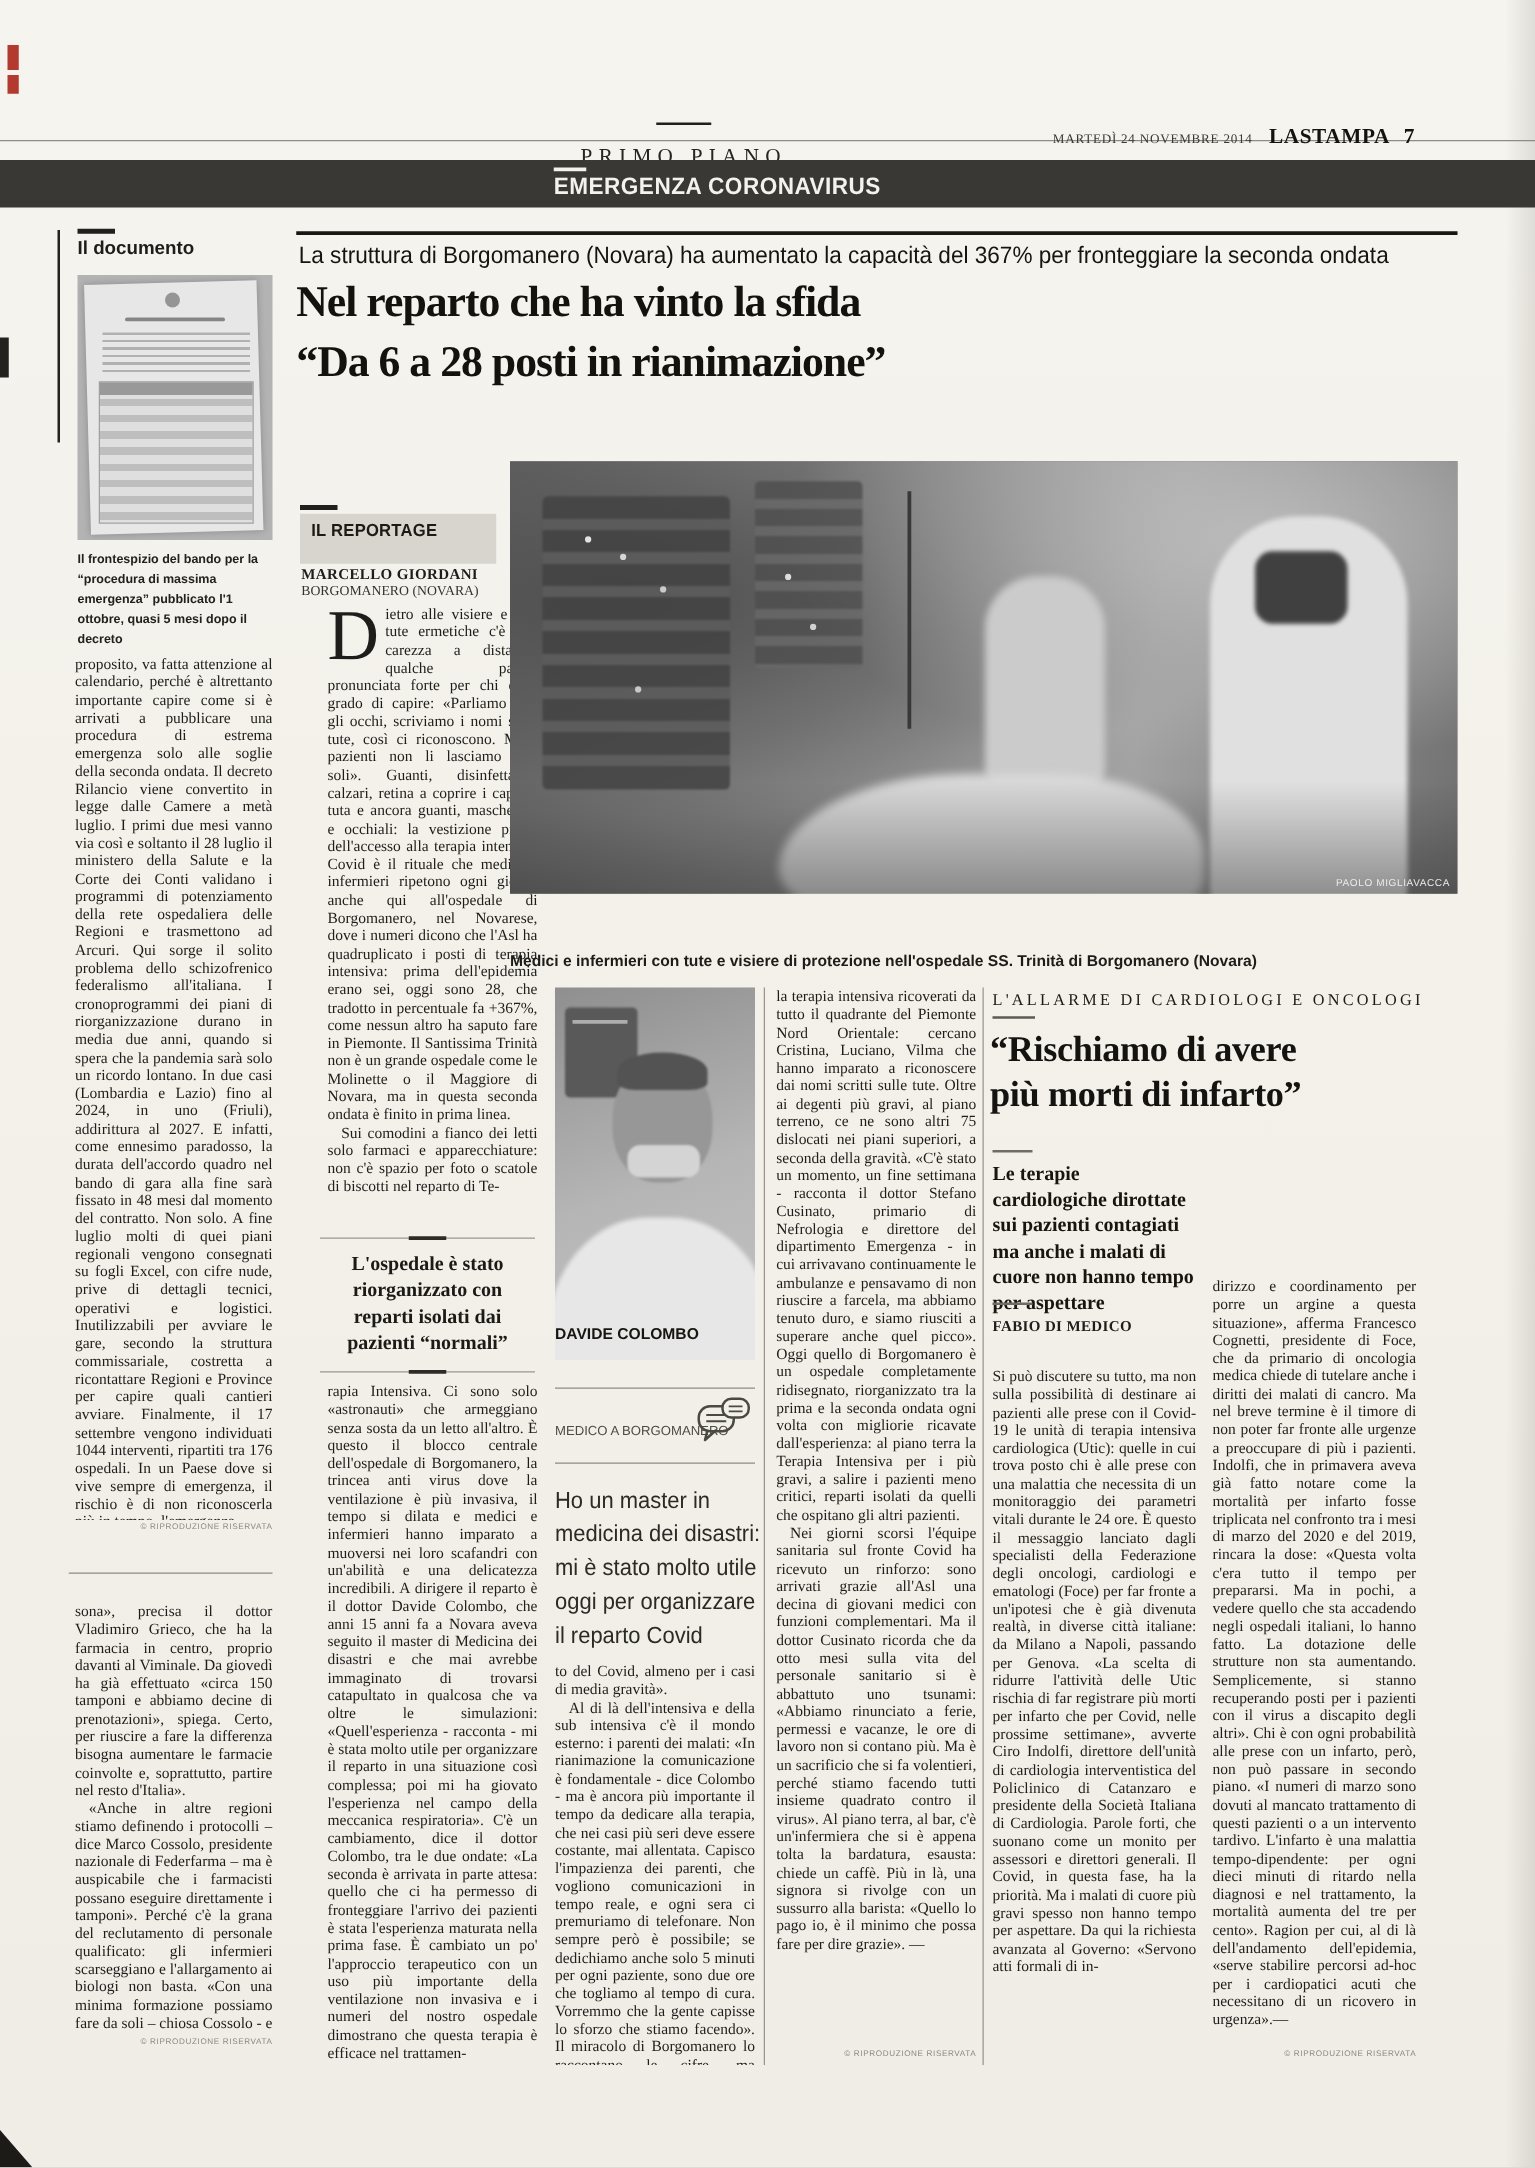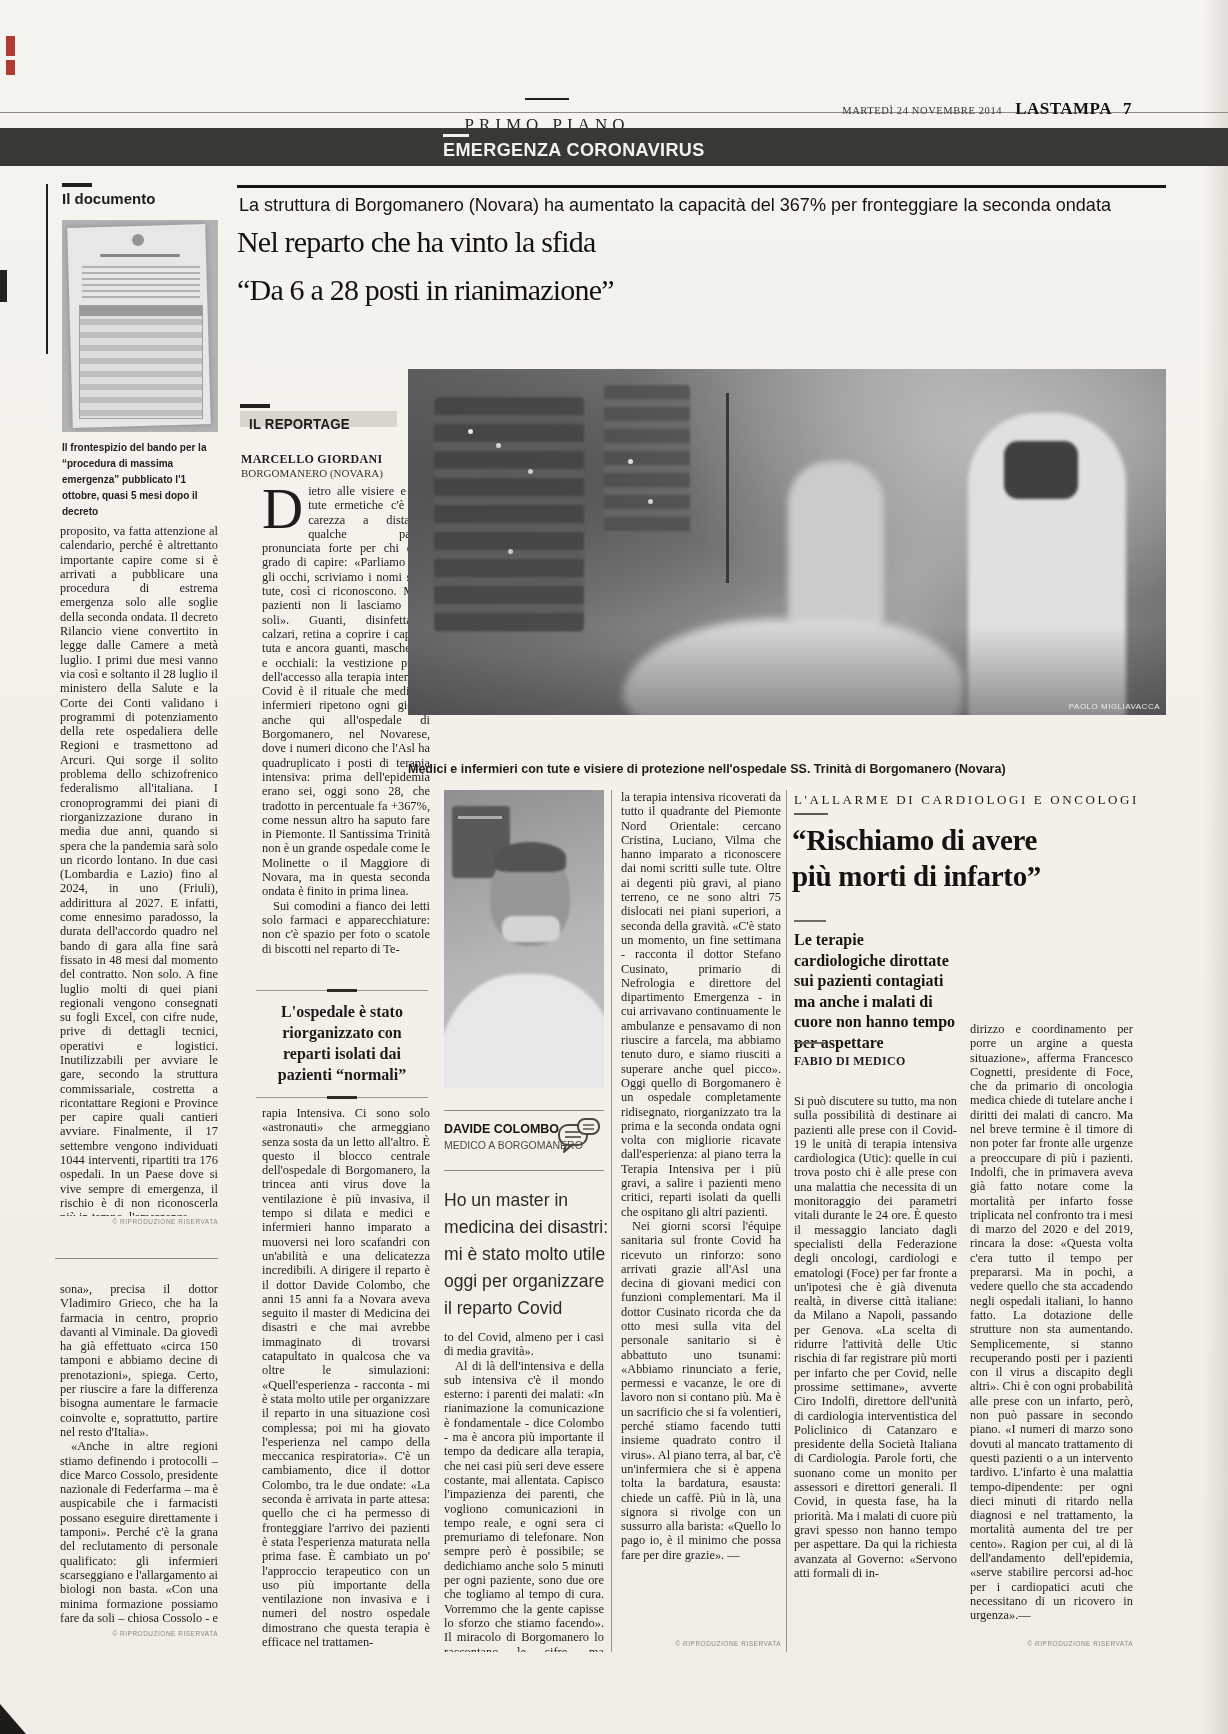--- a/index.html
+++ b/index.html
@@ -19,21 +19,21 @@
   .vrule{width:1px;background:#98958c;}
   .dash{background:#21201d;}
   
   .primo{font-size:17px;letter-spacing:5px;color:#26251f;text-align:center;}
   .hdr-date{font-size:10.5px;letter-spacing:.6px;color:#3a3934;}
   .hdr-mast{font-size:17px;font-weight:bold;letter-spacing:.5px;color:#14130f;}
   .banner{background:#393834;}
   .banner-label{color:#f3f2ee;font-weight:bold;font-size:19px;letter-spacing:.4px;}
   
   .standfirst{font-family:"Liberation Sans",sans-serif;font-size:19px;color:#16140f;}
-  .headline{font-weight:normal;font-size:30px;line-height:48px;letter-spacing:-.8px;color:#14120d;}
+  .headline{font-weight:bold;font-size:35px;line-height:48px;letter-spacing:-.8px;color:#14120d;}
   .rail-label{font-size:15px;font-weight:bold;}
   .rail-caption{font-size:10px;font-weight:bold;line-height:16px;color:#22211d;}
   .kicker-box{background:#d8d5cf;}
   .kicker-box span{font-size:14px;font-weight:bold;letter-spacing:.2px;color:#1b1a16;}
   .byline-name{font-size:12px;font-weight:bold;letter-spacing:.3px;}
   .byline-place{font-size:11px;color:#35342f;}
   .dropcap{float:left;font-size:57px;line-height:46px;padding:2px 5px 0 0;font-weight:normal;}
   .pullquote{border-top:1px solid #9a978e;border-bottom:1px solid #9a978e;}
   .pullquote .pq-dash{position:absolute;left:50%;margin-left:-15px;width:30px;height:3px;background:#2c2b27;}
   .pq-txt{font-size:16px;font-weight:bold;text-align:center;line-height:21px;color:#1b1a16;}
@@ -102,21 +102,21 @@
     <p class="ind">«Anche in altre regioni stiamo definendo i protocolli – dice Marco Cossolo, presidente nazionale di Federfarma – ma è auspicabile che i farmacisti possano eseguire direttamente i tamponi». Perché c'è la grana del reclutamento di personale qualificato: gli infermieri scarseggiano e l'allargamento ai biologi non basta. «Con una minima formazione possiamo fare da soli – chiosa Cossolo - e a quel punto il nostro contributo sul fronte dello screening sarà davvero tangibile». —</p>
   </div>
   <div class="abs copyright" style="left:60px;top:1630px;width:158px;">© RIPRODUZIONE RISERVATA</div>
 
   <div class="abs" style="left:237px;top:185px;width:929px;height:3px;background:#181713;"></div>
   <div class="abs standfirst cond" style="left:239px;top:194px;width:960px;">La struttura di Borgomanero (Novara) ha aumentato la capacità del 367% per fronteggiare la seconda ondata</div>
   <div class="abs headline" style="left:237px;top:218px;width:960px;">Nel reparto che ha vinto la sfida</div>
   <div class="abs headline" style="left:237px;top:266px;width:980px;">“Da 6 a 28 posti in rianimazione”</div>
 
   <div class="abs dash" style="left:240px;top:404px;width:30px;height:4px;"></div>
-  <div class="abs kicker-box" style="left:240px;top:411px;width:157px;height:16px;">
+  <div class="abs kicker-box" style="left:240px;top:411px;width:157px;height:40px;">
     <span class="sans cond" style="position:absolute;left:9px;top:5px;">IL REPORTAGE</span>
   </div>
   <div class="abs byline-name" style="left:241px;top:452px;">MARCELLO GIORDANI</div>
   <div class="abs byline-place" style="left:241px;top:467px;">BORGOMANERO (NOVARA)</div>
 
   <div class="abs bodytxt just" style="left:262px;top:484px;width:168px;height:500px;">
     <p><span class="dropcap">D</span><span>ietro alle visiere e alle tute ermetiche c'è una carezza a distanza, qualche parola pronunciata forte per chi è in grado di capire: «Parliamo con gli occhi, scriviamo i nomi sulle tute, così ci riconoscono. Ma i pazienti non li lasciamo mai soli». Guanti, disinfettante, calzari, retina a coprire i capelli, tuta e ancora guanti, mascherina e occhiali: la vestizione prima dell'accesso alla terapia intensiva Covid è il rituale che medici e infermieri ripetono ogni giorno anche qui all'ospedale di Borgomanero, nel Novarese, dove i numeri dicono che l'Asl ha quadruplicato i posti di terapia intensiva: prima dell'epidemia erano sei, oggi sono 28, che tradotto in percentuale fa +367%, come nessun altro ha saputo fare in Piemonte. Il Santissima Trinità non è un grande ospedale come le Molinette o il Maggiore di Novara, ma in questa seconda ondata è finito in prima linea.</span></p>
     <p class="ind">Sui comodini a fianco dei letti solo farmaci e apparecchiature: non c'è spazio per foto o scatole di biscotti nel reparto di Te-</p>
   </div>
 
@@ -149,21 +149,21 @@
     <div style="left:0;top:0;right:0;bottom:0;background:linear-gradient(160deg,#8f8d86 0%,#b8b5ad 52%,#c9c6bd 100%);"></div>
     <div style="left:8px;top:16px;width:58px;height:72px;background:#55544e;border-radius:4px;filter:blur(1px);"></div>
     <div style="left:14px;top:26px;width:44px;height:3px;background:#9dd0b8;opacity:.8;"></div>
     <div style="left:46px;top:58px;width:80px;height:98px;background:#9a958b;border-radius:48% 48% 44% 44%;filter:blur(1px);"></div>
     <div style="left:50px;top:52px;width:72px;height:30px;background:#504e48;border-radius:50% 50% 20% 20%;filter:blur(1px);"></div>
     <div style="left:58px;top:126px;width:58px;height:26px;background:#d9d6cd;border-radius:10px;filter:blur(1px);"></div>
     <div style="left:-6px;bottom:-4px;width:180px;height:118px;background:#eceae3;border-radius:45% 45% 0 0/80% 80% 0 0;filter:blur(1.5px);"></div>
   </div>
 
   <div class="abs hairline" style="left:444px;top:1110px;width:160px;"></div>
-  <div class="abs iv-name sans" style="left:444px;top:1122px;text-align:right;">DAVIDE COLOMBO</div>
+  <div class="abs iv-name sans" style="left:444px;top:1060px;text-align:right;">DAVIDE COLOMBO</div>
   <div class="abs iv-role sans" style="left:444px;top:1139px;">MEDICO A BORGOMANERO</div>
   <svg class="abs" style="left:556px;top:1116px;" width="46" height="46" viewBox="0 0 46 46">
     <rect x="3" y="9" width="28" height="20" rx="9" fill="none" stroke="#4a4944" stroke-width="2"></rect>
     <path d="M10 28 L8 36 L17 28" fill="none" stroke="#4a4944" stroke-width="2" stroke-linejoin="round"></path>
     <line x1="9" y1="16" x2="25" y2="16" stroke="#4a4944" stroke-width="1.6"></line>
     <line x1="9" y1="21" x2="25" y2="21" stroke="#4a4944" stroke-width="1.6"></line>
     <rect x="22" y="3" width="21" height="15" rx="7" fill="#f3f1ea" stroke="#4a4944" stroke-width="2"></rect>
     <line x1="27" y1="9" x2="38" y2="9" stroke="#4a4944" stroke-width="1.4"></line>
     <line x1="27" y1="13" x2="38" y2="13" stroke="#4a4944" stroke-width="1.4"></line>
   </svg>

